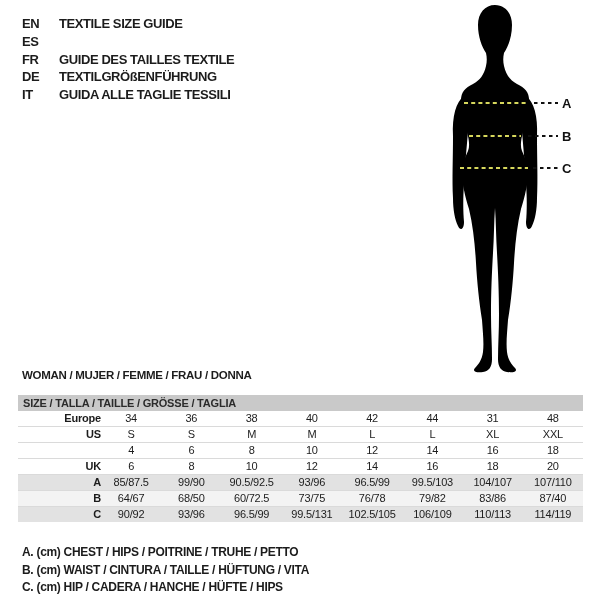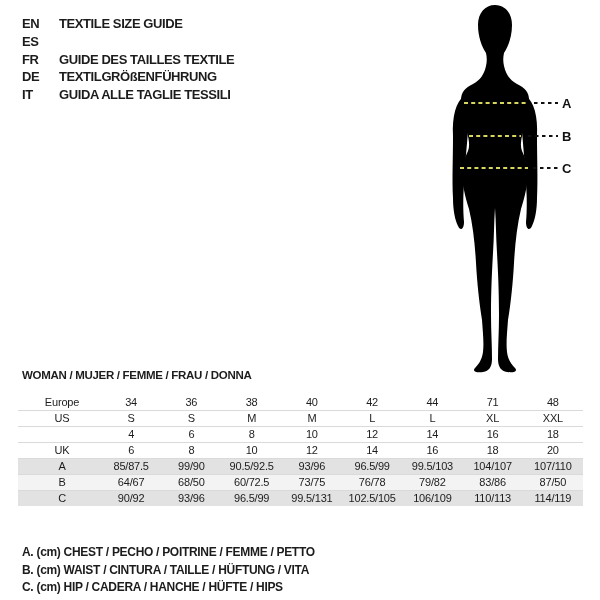--- a/index.html
+++ b/index.html
@@ -17,21 +17,21 @@
   
   .section-title{position:absolute;left:22px;top:369px;font-size:11.5px;font-weight:700;letter-spacing:-0.3px;}
   
   .size-table{position:absolute;left:18px;top:395px;width:565px;font-size:11px;letter-spacing:-0.2px;}
   .thead{height:16px;line-height:16px;background:#c9c9c9;color:#2b2b2b;font-weight:700;padding-left:5px;box-sizing:border-box;}
   .trow{display:flex;height:15px;line-height:15px;border-top:1px solid #dadada;}
   .trow:first-child{border-top:none;}
   .trow.dark{background:#e2e2e2;}
   .trow.light{background:#f3f3f3;}
   .tcell{flex:1;text-align:center;white-space:nowrap;}
-  .tcell.label{flex:0 0 78px;text-align:center;padding-left:5px;}
+  .tcell.label{flex:0 0 78px;text-align:right;padding-left:5px;font-weight:bold;}
   
   .legend{position:absolute;left:22px;top:544px;}
   .legend-row{line-height:17.5px;font-size:12px;font-weight:700;letter-spacing:-0.3px;white-space:nowrap;}
 </style>
 </head>
 <body>
 
 <div class="canvas">
 
   <div class="lang-block">
@@ -81,30 +81,31 @@
       <line x1="93" y1="168" x2="118" y2="168" stroke="#111" stroke-width="2" stroke-dasharray="3.5 3.5"></line>
     </g>
   </svg>
   <span class="marker-label" style="top:103px">A</span>
   <span class="marker-label" style="top:136px">B</span>
   <span class="marker-label" style="top:168px">C</span>
 
   <div class="section-title">WOMAN / MUJER / FEMME / FRAU / DONNA</div>
 
   <div class="size-table">
+    <div class="thead">SIZE / TALLA / TAILLE / GRÖSSE / TAGLIA</div>
     <div class="tbody">
         <div class="trow">
           <div class="tcell label">Europe</div>
           <div class="tcell">34</div>
           <div class="tcell">36</div>
           <div class="tcell">38</div>
           <div class="tcell">40</div>
           <div class="tcell">42</div>
           <div class="tcell">44</div>
-          <div class="tcell">71</div>
+          <div class="tcell">31</div>
           <div class="tcell">48</div>
         </div>
         <div class="trow">
           <div class="tcell label">US</div>
           <div class="tcell">S</div>
           <div class="tcell">S</div>
           <div class="tcell">M</div>
           <div class="tcell">M</div>
           <div class="tcell">L</div>
           <div class="tcell">L</div>
@@ -146,35 +147,35 @@
         </div>
         <div class="trow light">
           <div class="tcell label">B</div>
           <div class="tcell">64/67</div>
           <div class="tcell">68/50</div>
           <div class="tcell">60/72.5</div>
           <div class="tcell">73/75</div>
           <div class="tcell">76/78</div>
           <div class="tcell">79/82</div>
           <div class="tcell">83/86</div>
-          <div class="tcell">87/50</div>
+          <div class="tcell">87/40</div>
         </div>
         <div class="trow dark">
           <div class="tcell label">C</div>
           <div class="tcell">90/92</div>
           <div class="tcell">93/96</div>
           <div class="tcell">96.5/99</div>
           <div class="tcell">99.5/131</div>
           <div class="tcell">102.5/105</div>
           <div class="tcell">106/109</div>
           <div class="tcell">110/113</div>
           <div class="tcell">114/119</div>
         </div>
       </div>
   </div>
 
   <div class="legend">
-    <div class="legend-row">A. (cm) CHEST / PECHO / POITRINE / FEMME / PETTO</div>
+    <div class="legend-row">A. (cm) CHEST / HIPS / POITRINE / TRUHE / PETTO</div>
     <div class="legend-row">B. (cm) WAIST / CINTURA / TAILLE / HÜFTUNG / VITA</div>
     <div class="legend-row">C. (cm) HIP / CADERA / HANCHE / HÜFTE / HIPS</div>
   </div>
 
 </div>
 
 </body></html>

